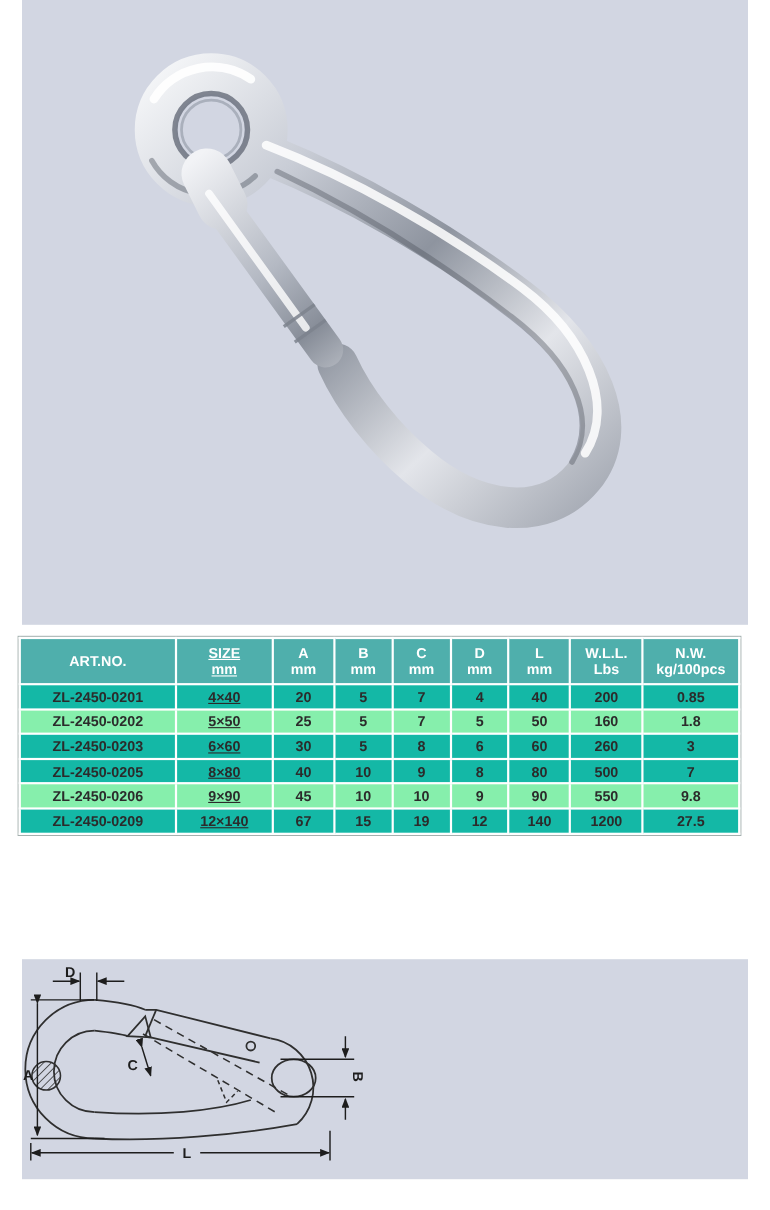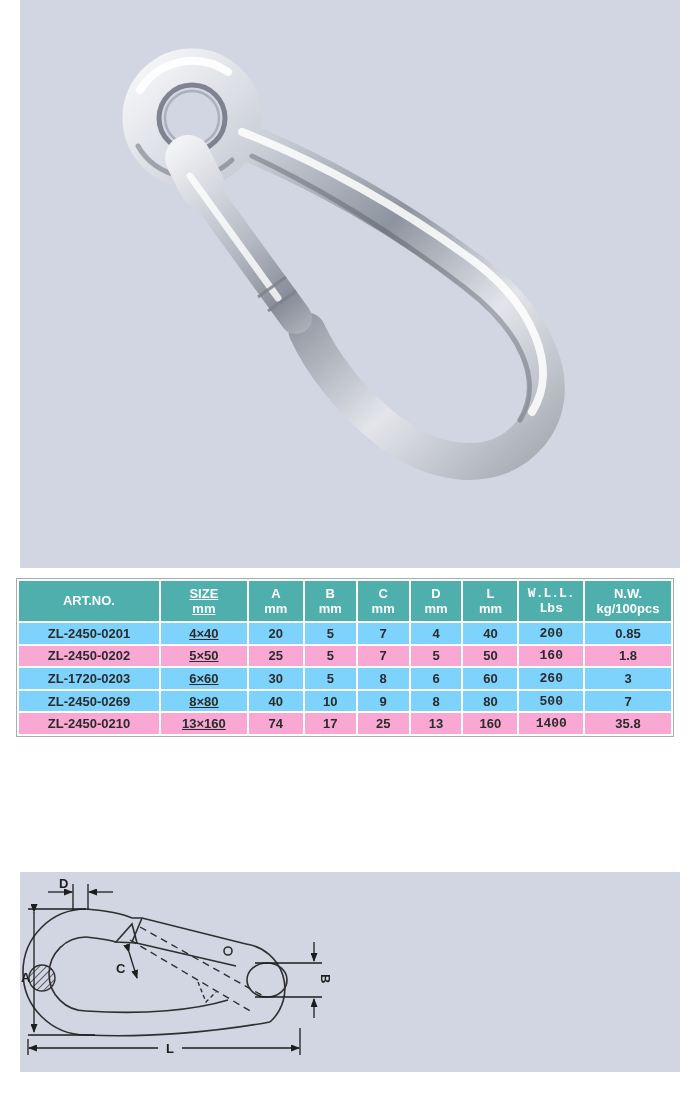--- a/index.html
+++ b/index.html
@@ -7,30 +7,30 @@
         font-family:"Liberation Sans","DejaVu Sans",sans-serif;}
   .panel{position:absolute;left:20px;width:660px;background:#d2d6e2;}
   .photo-panel{top:0;height:568px;}
   .drawing-panel{top:872px;height:200px;}
   .table-wrap{position:absolute;left:16px;top:578px;width:656px;border:1px solid #a4b0ae;background:#ffffff;}
   table.spec{width:100%;border-collapse:collapse;table-layout:fixed;}
   table.spec th{background:#4fafac;color:#ffffff;font-weight:bold;font-size:13px;line-height:1.18;
         height:40px;border:2px solid #ffffff;padding:0;text-align:center;vertical-align:middle;}
   table.spec td{height:20.6px;border:2px solid #ffffff;padding:0;text-align:center;vertical-align:middle;
         font-weight:bold;font-size:13px;color:#2b2b2b;}
-  table.spec tr.odd td{background:#7dd3fc;}
-  table.spec tr.even td{background:#f9a8d4;}
+  table.spec tr.odd td{background:#14b8a6;}
+  table.spec tr.even td{background:#86efac;}
   table.spec th:nth-child(1),table.spec td:nth-child(1){width:22%;}
   table.spec th:nth-child(2),table.spec td:nth-child(2){width:13.5%;text-decoration:underline;}
   table.spec th:nth-child(3),table.spec td:nth-child(3){width:8.5%;}
   table.spec th:nth-child(4),table.spec td:nth-child(4){width:8%;}
   table.spec th:nth-child(5),table.spec td:nth-child(5){width:8%;}
   table.spec th:nth-child(6),table.spec td:nth-child(6){width:8%;}
   table.spec th:nth-child(7),table.spec td:nth-child(7){width:8.5%;}
-  table.spec th:nth-child(8),table.spec td:nth-child(8){width:10%;font-family:Liberation Mono, monospace;}
+  table.spec th:nth-child(8),table.spec td:nth-child(8){width:10%;}
   table.spec th:nth-child(9),table.spec td:nth-child(9){width:13.5%;}
   td:nth-child(1){font-size:14px;}
   svg{display:block;}
   .dim-label{font-family:"Liberation Sans","DejaVu Sans",sans-serif;font-weight:bold;font-size:13px;fill:#1d1d1d;}
 </style>
 </head>
 <body>
 
 <div class="page">
 
@@ -135,51 +135,62 @@
             <td>5×50</td>
             <td>25</td>
             <td>5</td>
             <td>7</td>
             <td>5</td>
             <td>50</td>
             <td>160</td>
             <td>1.8</td>
           </tr>
           <tr class="odd">
-            <td>ZL-1720-0203</td>
+            <td>ZL-2450-0203</td>
             <td>6×60</td>
             <td>30</td>
             <td>5</td>
             <td>8</td>
             <td>6</td>
             <td>60</td>
             <td>260</td>
             <td>3</td>
           </tr>
           <tr class="odd">
-            <td>ZL-2450-0269</td>
+            <td>ZL-2450-0205</td>
             <td>8×80</td>
             <td>40</td>
             <td>10</td>
             <td>9</td>
             <td>8</td>
             <td>80</td>
             <td>500</td>
             <td>7</td>
           </tr>
           <tr class="even">
-            <td>ZL-2450-0210</td>
-            <td>13×160</td>
-            <td>74</td>
-            <td>17</td>
-            <td>25</td>
-            <td>13</td>
-            <td>160</td>
-            <td>1400</td>
-            <td>35.8</td>
+            <td>ZL-2450-0206</td>
+            <td>9×90</td>
+            <td>45</td>
+            <td>10</td>
+            <td>10</td>
+            <td>9</td>
+            <td>90</td>
+            <td>550</td>
+            <td>9.8</td>
+          </tr>
+          <tr class="odd">
+            <td>ZL-2450-0209</td>
+            <td>12×140</td>
+            <td>67</td>
+            <td>15</td>
+            <td>19</td>
+            <td>12</td>
+            <td>140</td>
+            <td>1200</td>
+            <td>27.5</td>
           </tr>
         </tbody>
     </table>
   </div>
 
   <div class="panel drawing-panel">
     <svg width="660" height="200" viewBox="0 0 660 200">
       <defs>
         <pattern id="hatch" width="5" height="5" patternTransform="rotate(45)" patternUnits="userSpaceOnUse">
           <line x1="0" y1="0" x2="0" y2="5" stroke="#2f2f2f" stroke-width="1.4"></line>

